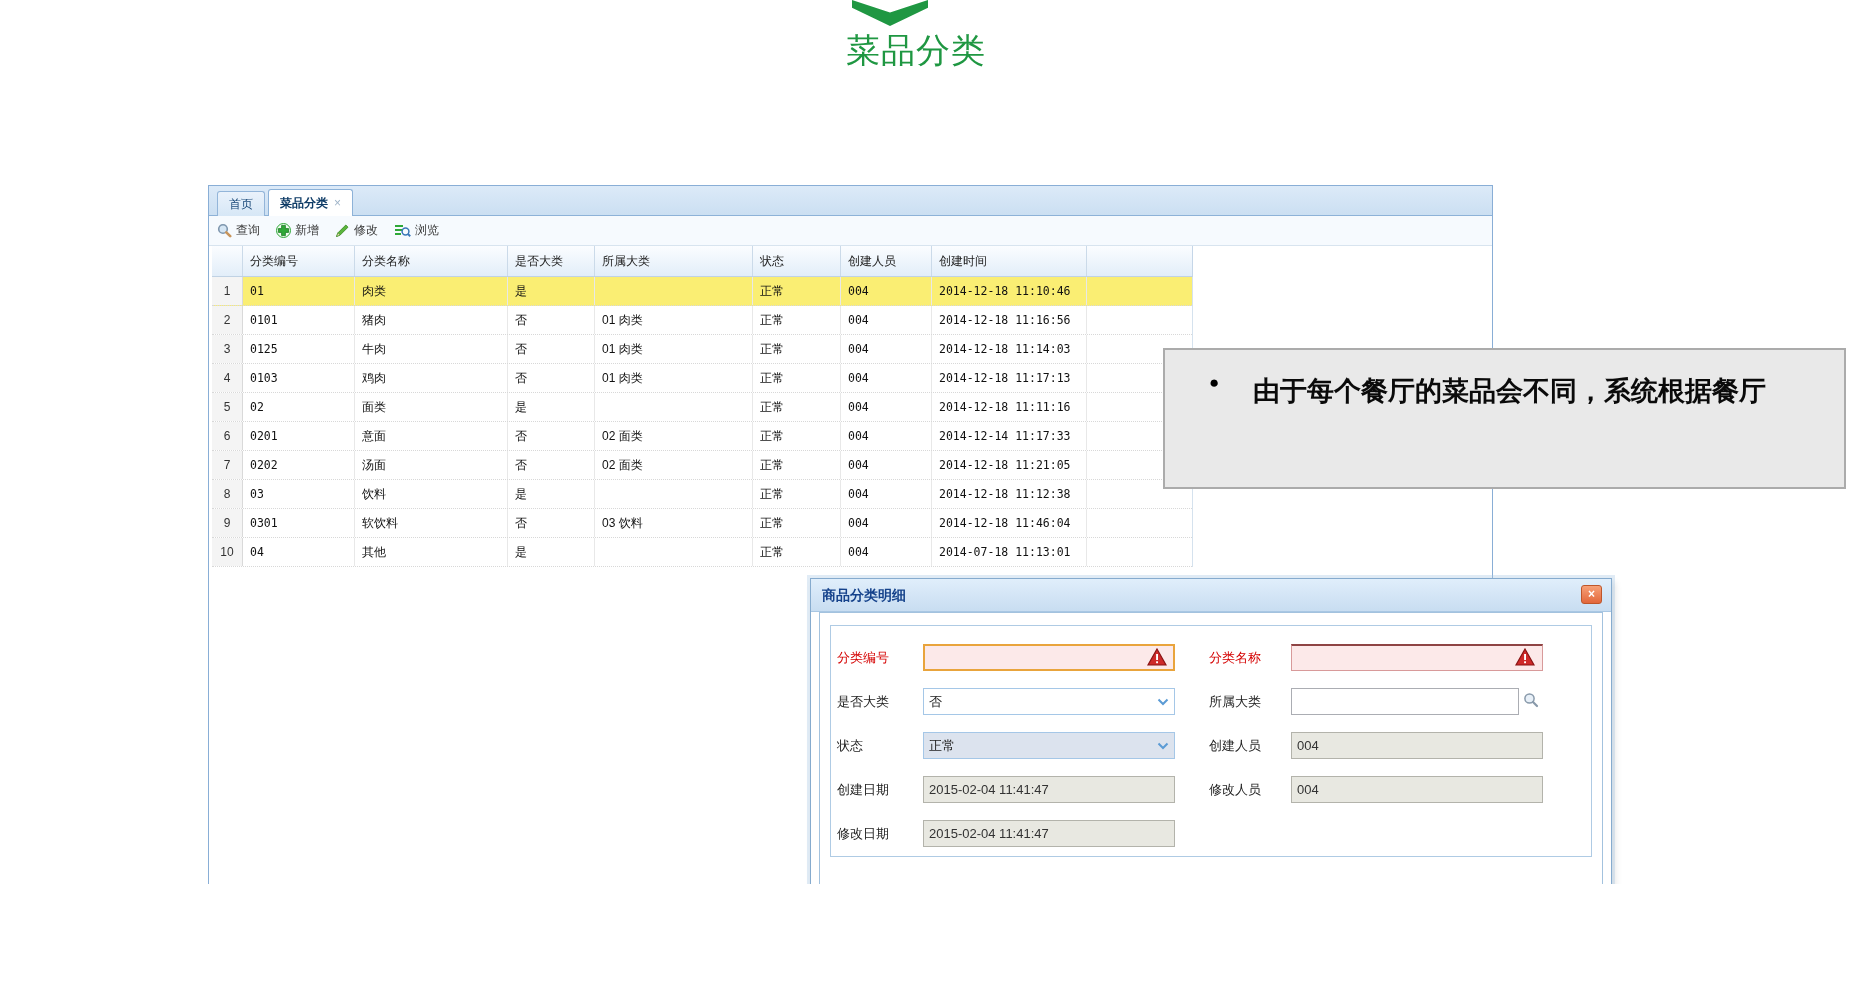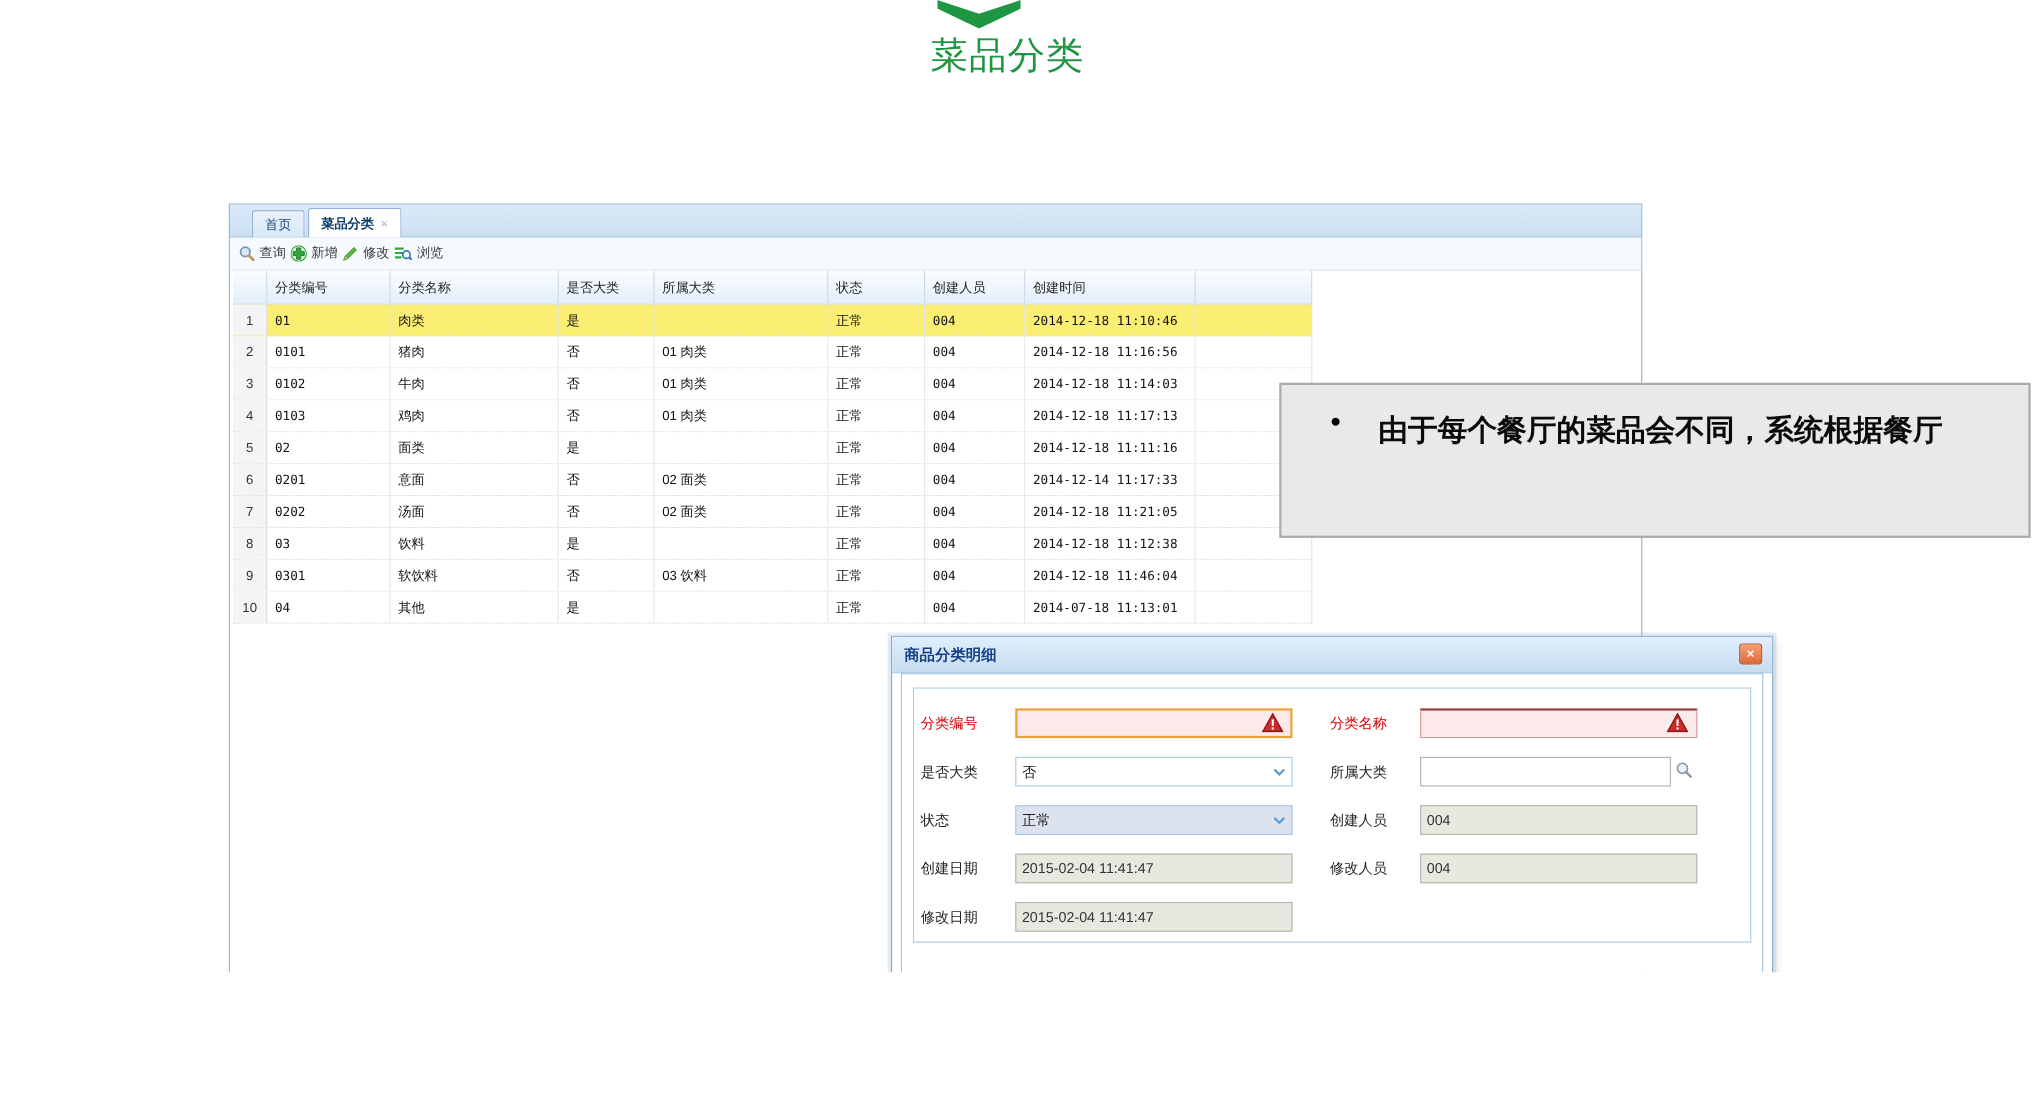--- a/index.html
+++ b/index.html
@@ -11,29 +11,29 @@
   .top-arrow { position:absolute; left:852px; top:0; width:76px; height:26px; background:#1F9742;
     clip-path:polygon(0 0, 50% 48%, 100% 0, 100% 30%, 50% 100%, 0 30%); }
   .page-title { position:absolute; left:826px; top:28px; width:180px; text-align:center;
     font-size:34px; color:#1F9742; letter-spacing:1px; }
 
   
   .panel { position:absolute; left:208px; top:185px; width:1285px; height:745px;
     border:1px solid #89AED6; background:#fff; }
 
   .tabstrip { height:30px; background:linear-gradient(#DCEAF8,#CBDFF2);
-    border-bottom:1px solid #8DB2D8; display:flex; align-items:flex-end; padding-left:20px; }
+    border-bottom:1px solid #8DB2D8; display:flex; align-items:flex-end; padding-left:8px; }
   .tab { height:25px; margin-bottom:-1px; padding:0 11px; display:flex; align-items:center; gap:6px;
     border:1px solid #93B5D9; border-bottom:none; border-radius:3px 3px 0 0;
     background:linear-gradient(#EAF2FB,#D6E7F6); font-size:12px; color:#1B4A7A; cursor:pointer; margin-right:3px; }
   .tab.active { background:#fff; border-color:#8DB2D8; font-weight:bold; color:#0E3B66; z-index:2; height:27px; }
   .tab-close { color:#9FB4C8; font-size:12px; font-weight:normal; line-height:1; }
 
   .toolbar { height:30px; background:#F6FAFE; border-bottom:1px solid #D8E4EF;
-    display:flex; align-items:center; gap:4px; padding-left:8px;text-align:right; }
+    display:flex; align-items:center; gap:16px; padding-left:8px;text-align:right; }
   .tbtn { display:flex; align-items:center; gap:4px; font-size:12px; color:#3A3A3A; cursor:pointer; }
   .tbtn svg { display:block; }
 
   
   .grid-header, .grid-row { display:grid;
     grid-template-columns:31px 112px 153px 87px 158px 88px 91px 155px 105px; }
   .grid-header { width:981px; margin-left:3px; height:31px;
     background:linear-gradient(#FBFDFF,#E2EEF9); border-bottom:1px solid #C0D2E4; border-right:1px solid #C5D6E8; }
   .hcell { line-height:30px; font-size:12px; color:#222; padding-left:7px;
     border-right:1px solid #CBDAE9; overflow:hidden; white-space:nowrap; }
@@ -202,21 +202,21 @@
           <div class="cell">猪肉</div>
           <div class="cell">否</div>
           <div class="cell">01 肉类</div>
           <div class="cell">正常</div>
           <div class="cell mono">004</div>
           <div class="cell mono">2014-12-18 11:16:56</div>
           <div class="cell" style="border-right: none;"></div>
         </div>
         <div class="grid-row">
           <div class="cell rownum">3</div>
-          <div class="cell mono">0102</div>
+          <div class="cell mono">0125</div>
           <div class="cell">牛肉</div>
           <div class="cell">否</div>
           <div class="cell">01 肉类</div>
           <div class="cell">正常</div>
           <div class="cell mono">004</div>
           <div class="cell mono">2014-12-18 11:14:03</div>
           <div class="cell" style="border-right: none;"></div>
         </div>
         <div class="grid-row">
           <div class="cell rownum">4</div>

